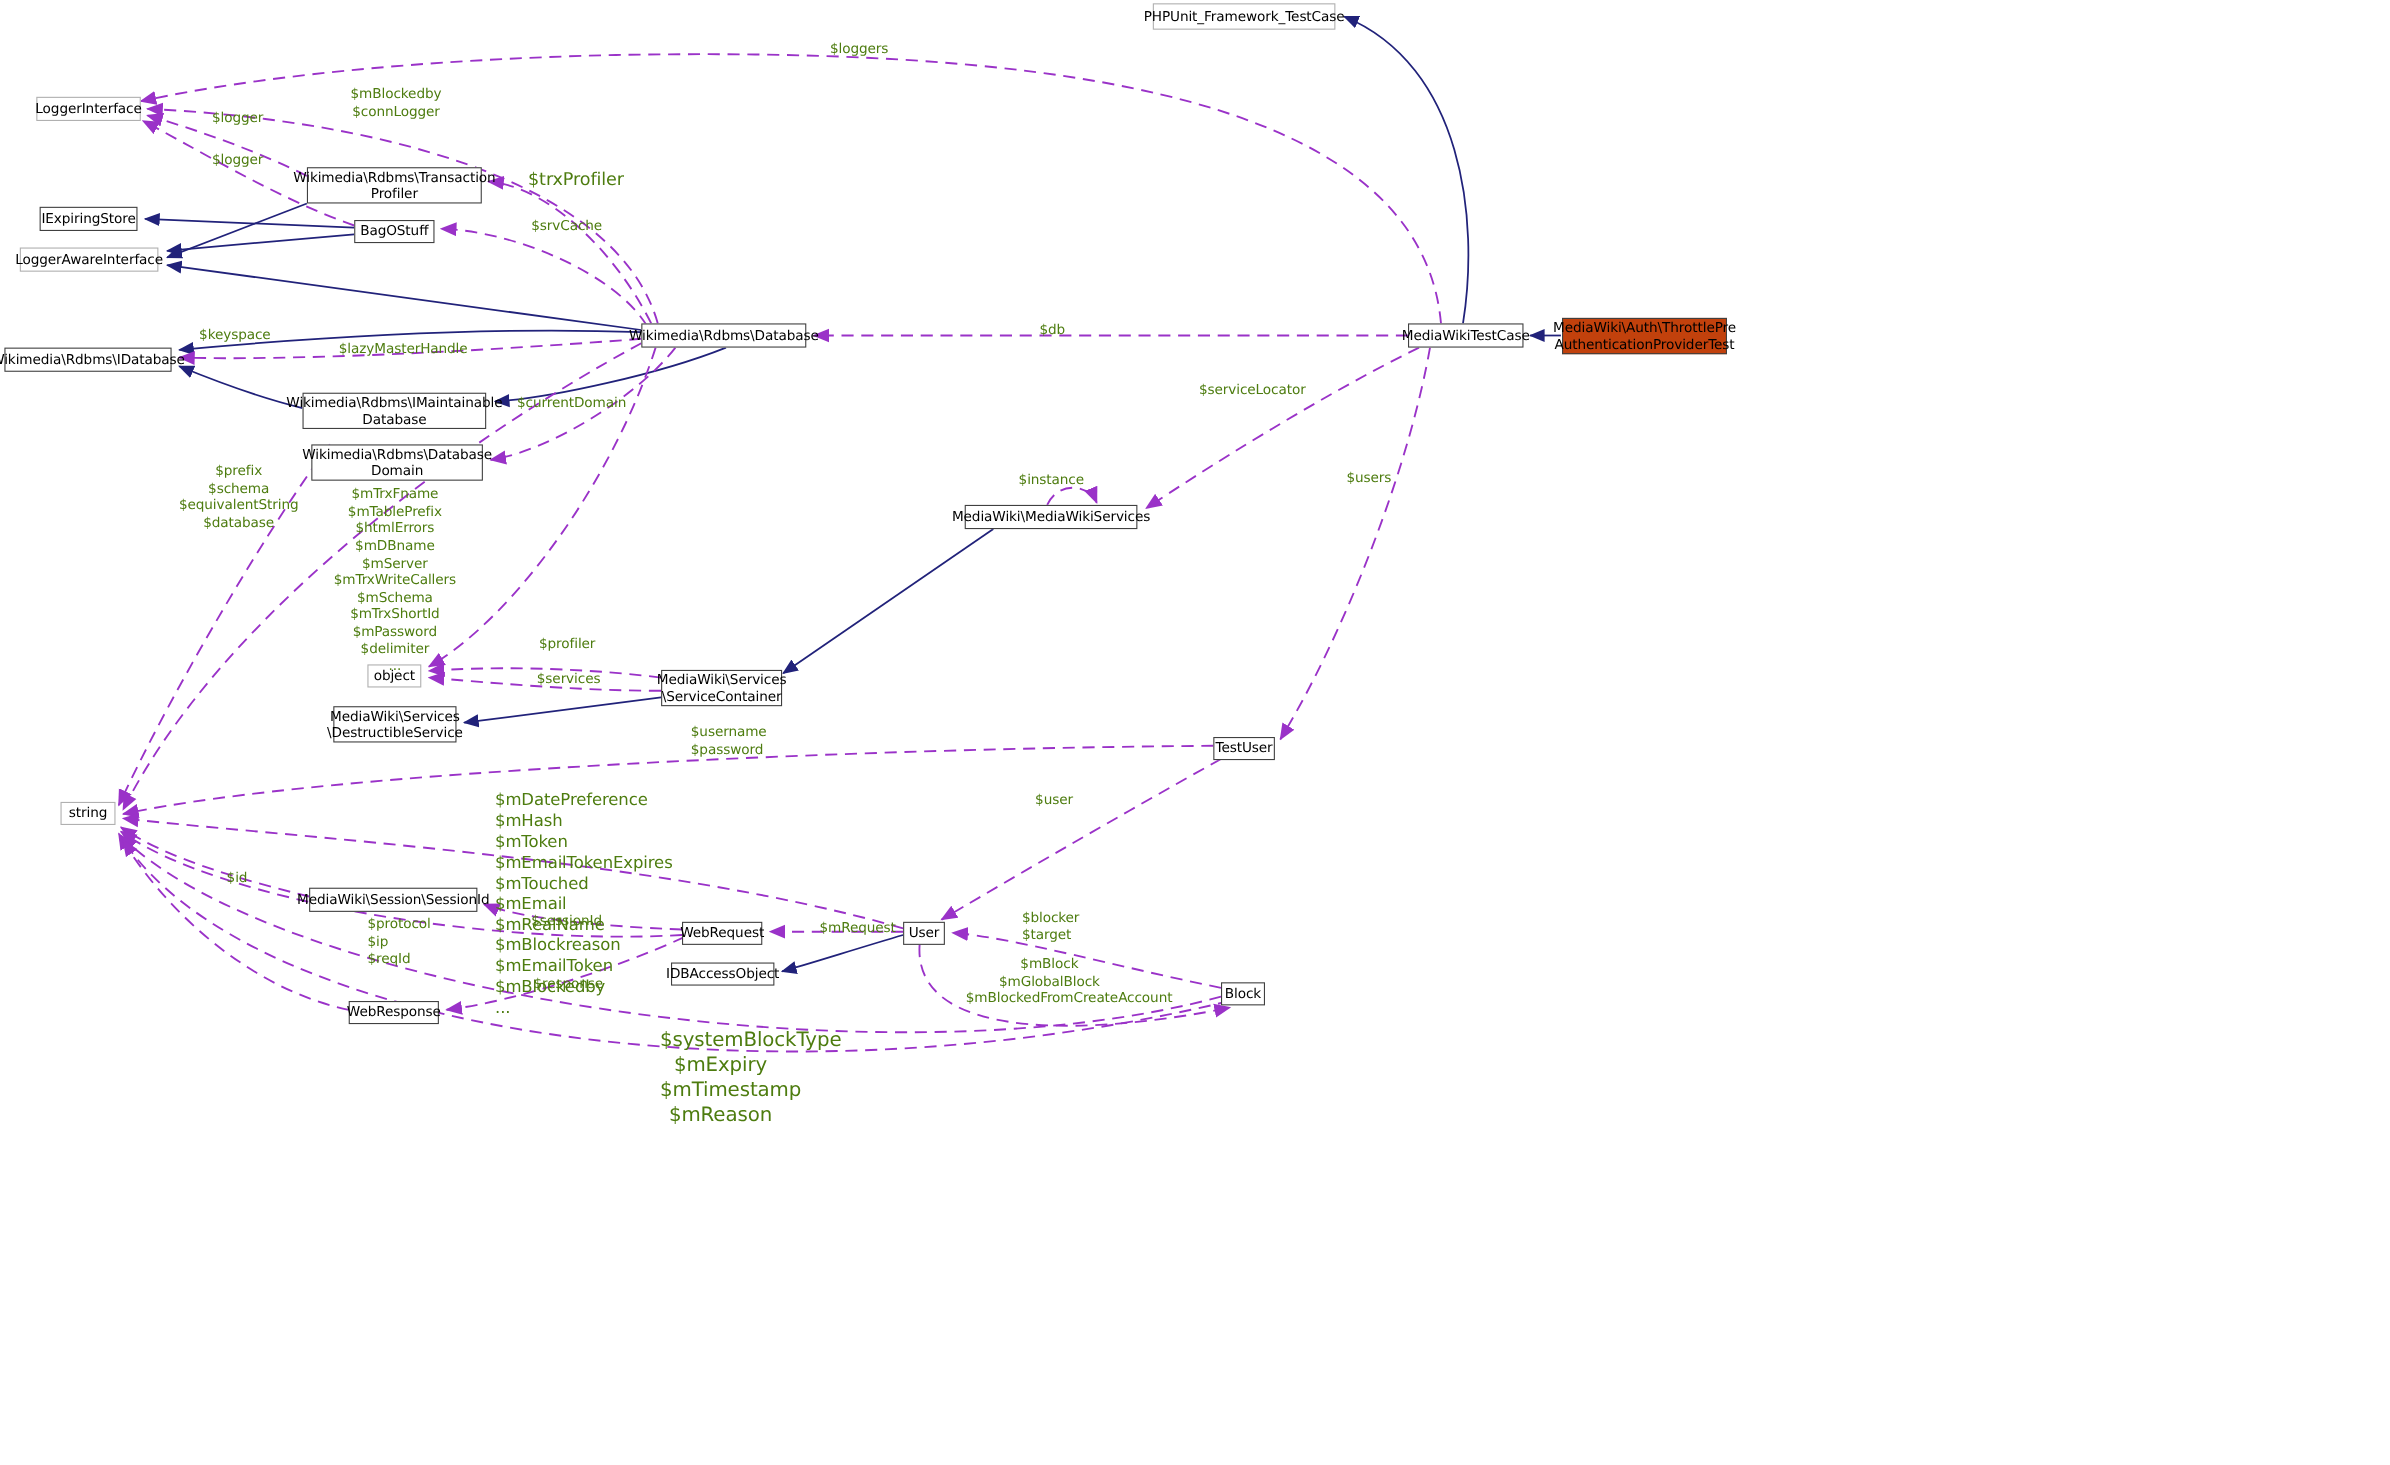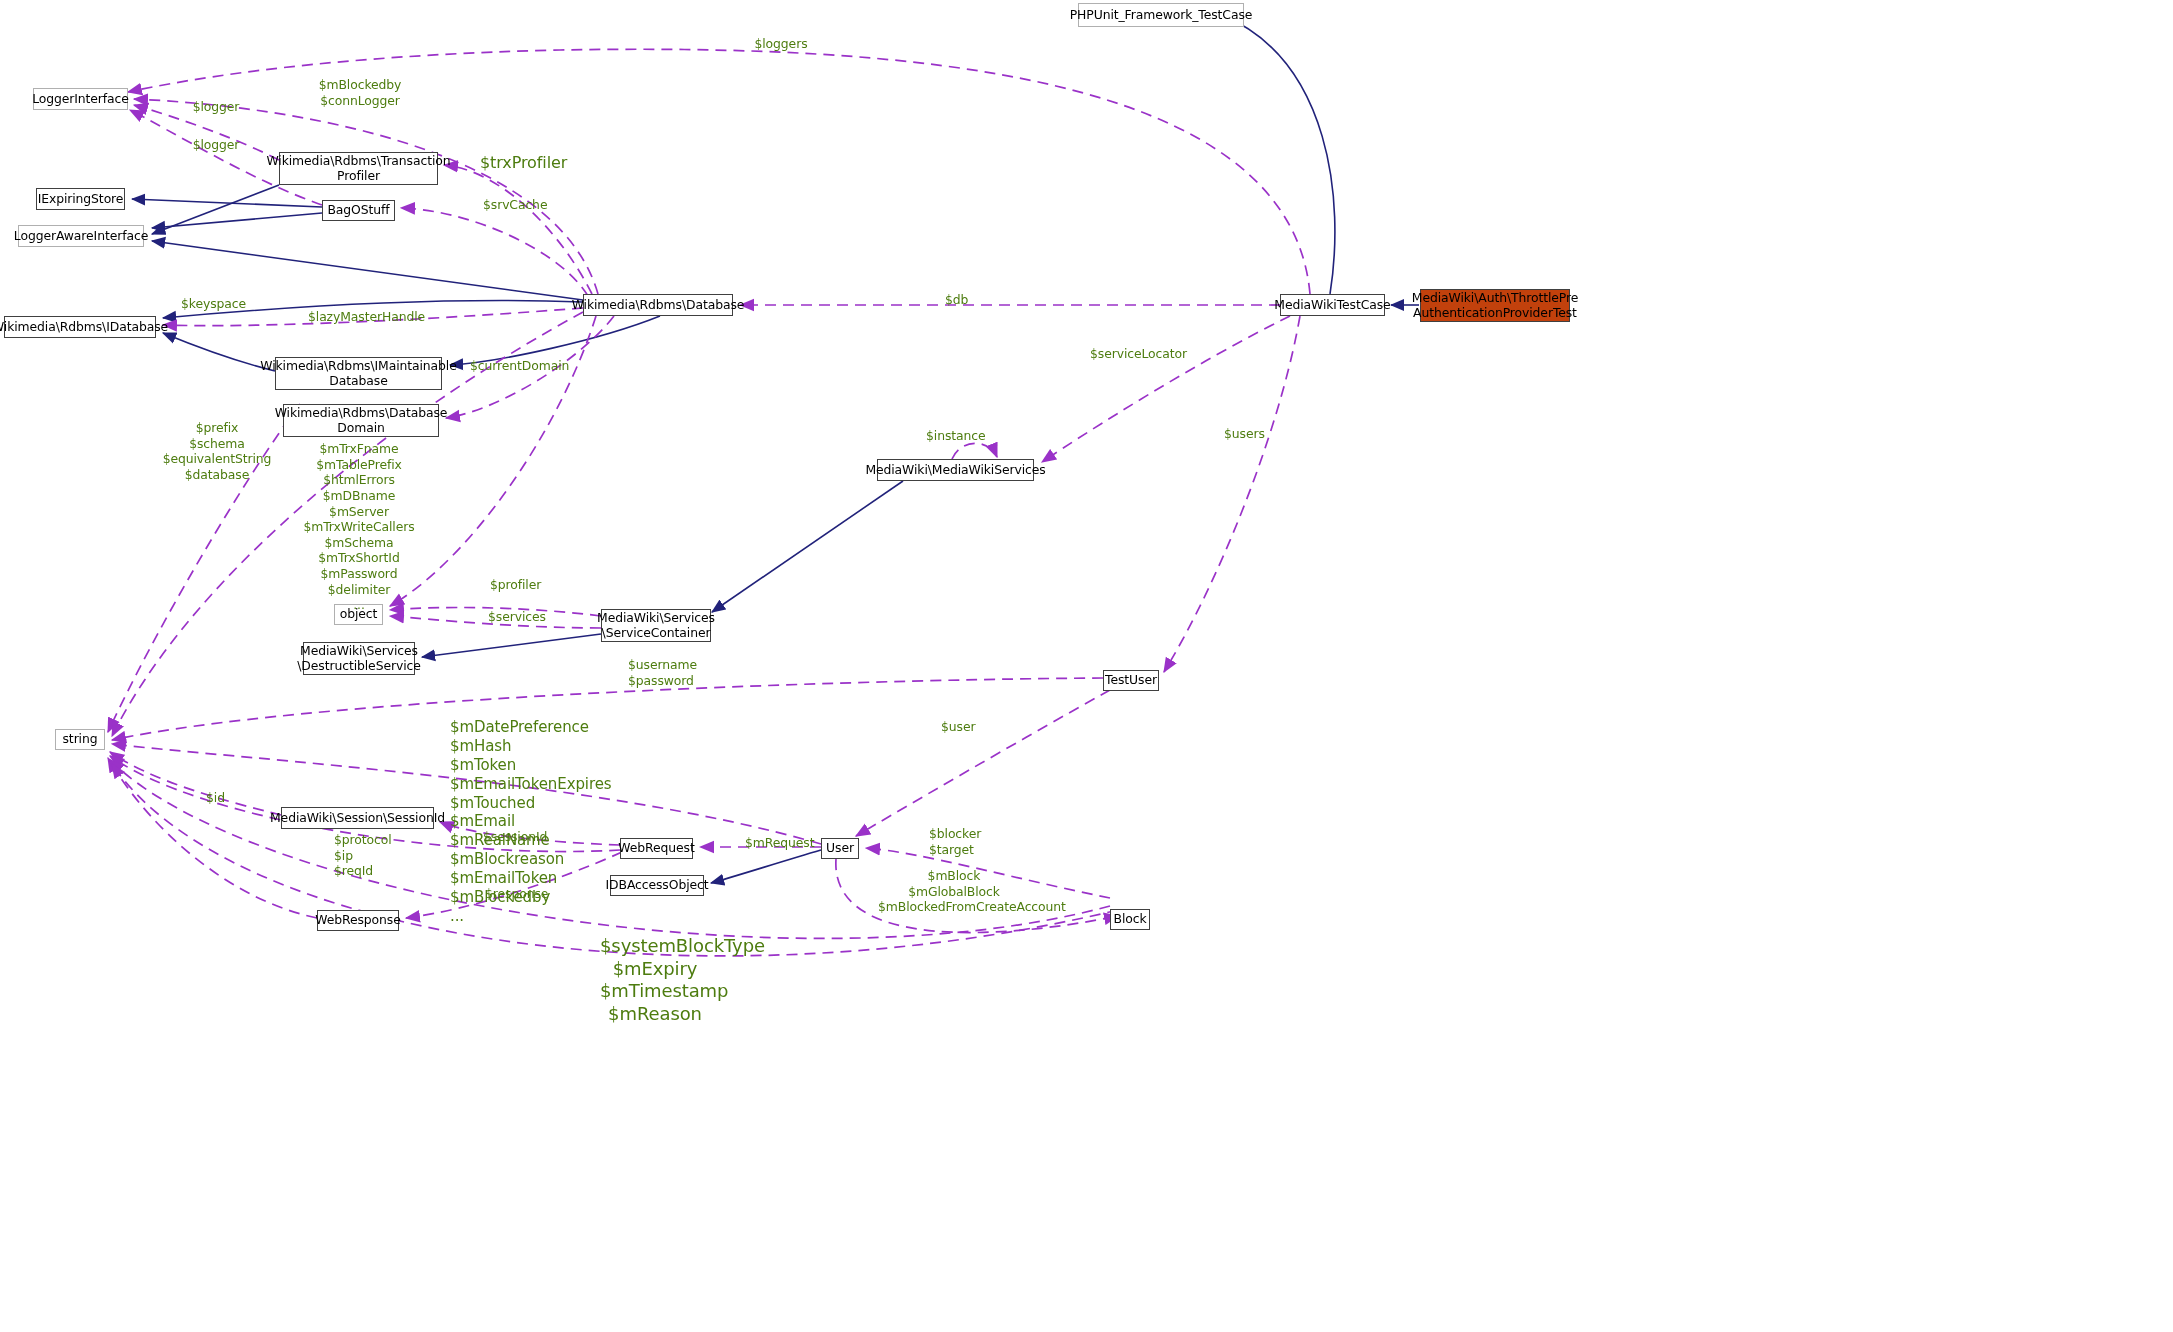--- a/index.html
+++ b/index.html
@@ -137,21 +137,21 @@
     <path d="M1110,898 C1020,880 920,852 866,848"></path>
 
     <path d="M836,859 C830,950 1000,940 1118,916"></path>
 
     <path d="M1110,906 C800,990 250,900 110,760"></path>
 
     <path d="M1118,910 C700,1010 230,940 112,764"></path>
   </g>
 </svg>
 
-<div class="node light" style="left: 1048px; top: 3px; width: 166px; height: 24px; font-size: 12.4px; margin-left: 30px;">PHPUnit_Framework_TestCase</div>
+<div class="node light" style="left: 1048px; top: 3px; width: 166px; height: 24px; font-size: 12.4px;">PHPUnit_Framework_TestCase</div>
 <div class="node light" style="left: 33px; top: 88px; width: 95px; height: 22px; font-size: 12.4px;">LoggerInterface</div>
 <div class="node solid" style="left: 36px; top: 188px; width: 89px; height: 22px; font-size: 12.4px;">IExpiringStore</div>
 <div class="node light" style="left: 18px; top: 225px; width: 126px; height: 22px; font-size: 12.4px;">LoggerAwareInterface</div>
 <div class="node solid" style="left: 279px; top: 152px; width: 159px; height: 33px; font-size: 12.4px;">Wikimedia\Rdbms\Transaction
 Profiler</div>
 <div class="node solid" style="left: 322px; top: 200px; width: 73px; height: 21px; font-size: 12.4px;">BagOStuff</div>
 <div class="node solid" style="left: 4px; top: 316px; width: 152px; height: 22px; font-size: 12.4px;">Wikimedia\Rdbms\IDatabase</div>
 <div class="node solid" style="left: 583px; top: 294px; width: 150px; height: 22px; font-size: 12.4px;">Wikimedia\Rdbms\Database</div>
 <div class="node solid" style="left: 275px; top: 357px; width: 167px; height: 33px; font-size: 12.4px;">Wikimedia\Rdbms\IMaintainable
 Database</div>
@@ -165,21 +165,21 @@
 <div class="node solid" style="left: 601px; top: 609px; width: 110px; height: 33px; font-size: 12.4px;">MediaWiki\Services
 \ServiceContainer</div>
 <div class="node solid" style="left: 303px; top: 642px; width: 112px; height: 33px; font-size: 12.4px;">MediaWiki\Services
 \DestructibleService</div>
 <div class="node solid" style="left: 1103px; top: 670px; width: 56px; height: 21px; font-size: 12.4px;">TestUser</div>
 <div class="node light" style="left: 55px; top: 729px; width: 50px; height: 21px; font-size: 12.4px;">string</div>
 <div class="node solid" style="left: 281px; top: 807px; width: 153px; height: 22px; font-size: 12.4px;">MediaWiki\Session\SessionId</div>
 <div class="node solid" style="left: 620px; top: 838px; width: 73px; height: 21px; font-size: 12.4px;">WebRequest</div>
 <div class="node solid" style="left: 821px; top: 838px; width: 38px; height: 21px; font-size: 12.4px;">User</div>
 <div class="node solid" style="left: 610px; top: 875px; width: 94px; height: 21px; font-size: 12.4px;">IDBAccessObject</div>
-<div class="node solid" style="left: 1110px; top: 893px; width: 40px; height: 21px; font-size: 12.4px; margin-top: 16px;">Block</div>
+<div class="node solid" style="left: 1110px; top: 893px; width: 40px; height: 21px; font-size: 12.4px;">Block</div>
 <div class="node solid" style="left: 317px; top: 910px; width: 82px; height: 21px; font-size: 12.4px;">WebResponse</div>
 
 <div class="lbl" style="left: 753px; top: 36px; width: 56px; font-size: 12.4px; text-align: center;">$loggers</div>
 <div class="lbl" style="left: 317px; top: 77px; width: 86px; font-size: 12.4px; text-align: center;">$mBlockedby
 $connLogger</div>
 <div class="lbl" style="left: 190px; top: 99px; width: 52px; font-size: 12.4px; text-align: center;">$logger</div>
 <div class="lbl" style="left: 190px; top: 137px; width: 52px; font-size: 12.4px; text-align: center;">$logger</div>
 <div class="lbl" style="left: 480px; top: 153px; width: 68px; font-size: 16px; text-align: left;">$trxProfiler</div>
 <div class="lbl" style="left: 483px; top: 197px; width: 62px; font-size: 12.4px; text-align: left;">$srvCache</div>
 <div class="lbl" style="left: 181px; top: 296px; width: 66px; font-size: 12.4px; text-align: left;">$keyspace</div>

